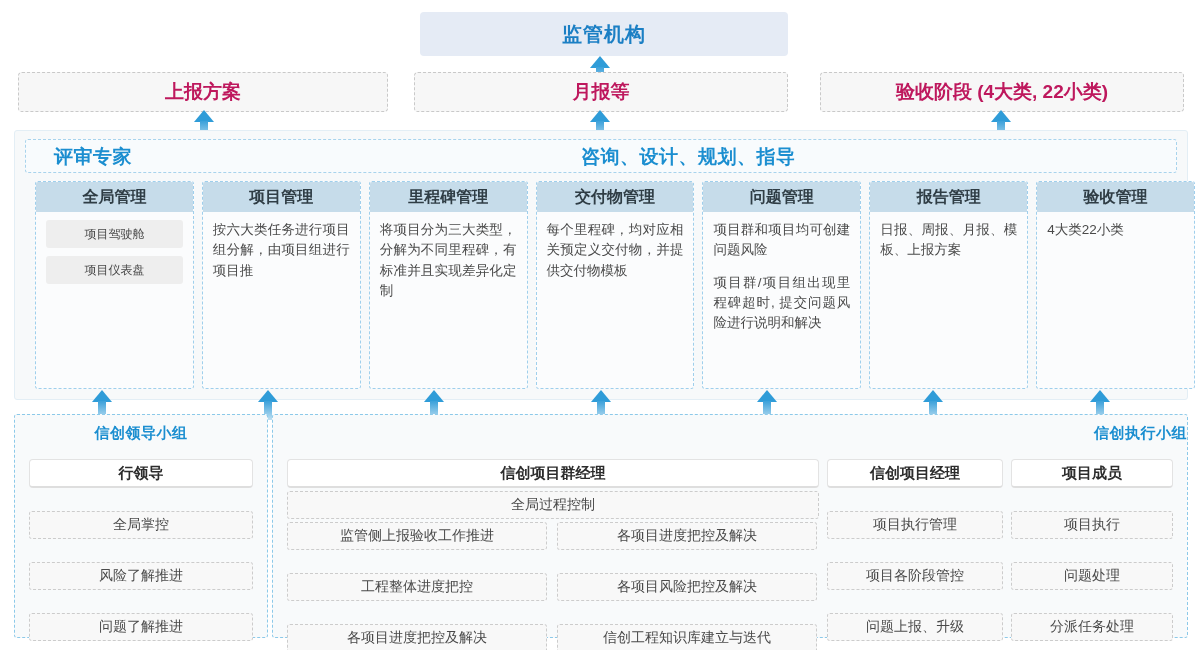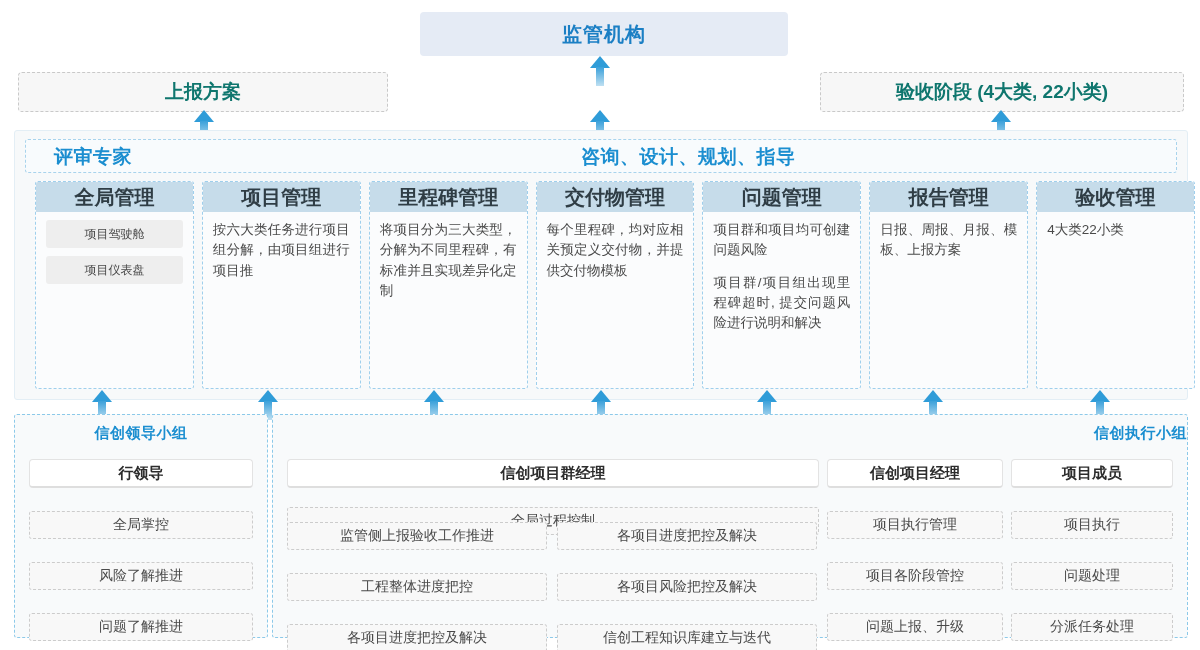--- a/index.html
+++ b/index.html
@@ -29,21 +29,21 @@
   .regulator{
     position:absolute;left:420px;top:12px;width:368px;height:44px;
     background:#e5ebf5;border-radius:4px;
     color:#1b7fc4;font-size:20px;font-weight:bold;letter-spacing:1px;
   }
 
   
   .reportbox{
     position:absolute;top:72px;height:38px;
     background:#f7f7f7;border:1px dashed #c9c9c9;border-radius:4px;
-    color:#0f766e;font-size:19px;font-weight:bold;
+    color:#be185d;font-size:19px;font-weight:bold;
   }
   #rb0{left:18px;width:368px;}
   #rb1{left:414px;width:372px;}
   #rb2{left:820px;width:362px;}
 
   
   .midband{
     position:absolute;left:14px;top:130px;width:1172px;height:268px;
     background:#f7f9fa;border:1px solid #e3eef5;border-radius:3px;
   }
@@ -58,21 +58,21 @@
   #mb-right{left:555px;}
 
   .cards{position:absolute;left:20px;top:50px;width:1160px;height:208px;display:flex;gap:8px;}
   .card{
     flex:1 1 0;min-width:0;
     border:1px dashed #9fcfec;border-radius:3px;
     background:#fbfcfd;overflow:hidden;display:flex;flex-direction:column;
   }
   .card-head{
     height:30px;background:#c6dcea;color:#2f3d45;
-    font-size:20px;font-weight:bold;flex:0 0 auto;
+    font-size:16px;font-weight:bold;flex:0 0 auto;
   }
   .card-body{flex:1 1 auto;padding:8px 10px;font-size:13.5px;line-height:1.5;color:#4a4a4a;}
   .card-body p{margin:0 0 12px 0;text-align:justify;text-justify:inter-ideograph;}
   .card-body p:last-child{margin-bottom:0;}
   .pill{
     background:#eeeeee;border-radius:3px;height:28px;margin-bottom:8px;
     font-size:12px;color:#4a4a4a;
   }
 
   
@@ -97,39 +97,40 @@
     height:26px;font-size:14px;color:#4a4a4a;
   }
 
   .col{position:absolute;display:flex;flex-direction:column;gap:23px;}
 
   
   #lead-col{left:14px;top:44px;width:224px;}
 
   
   #exec-pm-head{position:absolute;left:14px;top:44px;width:530px;}
-  #exec-pm-full{position:absolute;left:14px;top:92px;width:530px;}
+  #exec-pm-full{position:absolute;left:14px;top:76px;width:530px;}
   #exec-pm-left{position:absolute;left:14px;top:107px;width:260px;}
   #exec-pm-right{position:absolute;left:284px;top:107px;width:260px;}
   #exec-mgr{left:554px;top:44px;width:176px;}
   #exec-mem{left:738px;top:44px;width:162px;}
 </style>
 </head>
 <body>
 
 <div class="stage">
 
   <div class="regulator center">监管机构</div>
 
   <div class="arrow" style="left:590px;top:56px;">
     <div class="head"></div>
       <div class="shaft"></div>
   </div>
 
   <div id="rb0" class="reportbox center">上报方案</div>
+  <div id="rb1" class="reportbox center">月报等</div>
   <div id="rb2" class="reportbox center">验收阶段 (4大类, 22小类)</div>
 
   <div class="arrow" style="left:194px;top:110px;">
     <div class="head"></div>
       <div class="shaft"></div>
   </div>
   <div class="arrow" style="left:590px;top:110px;">
     <div class="head"></div>
       <div class="shaft"></div>
   </div>

